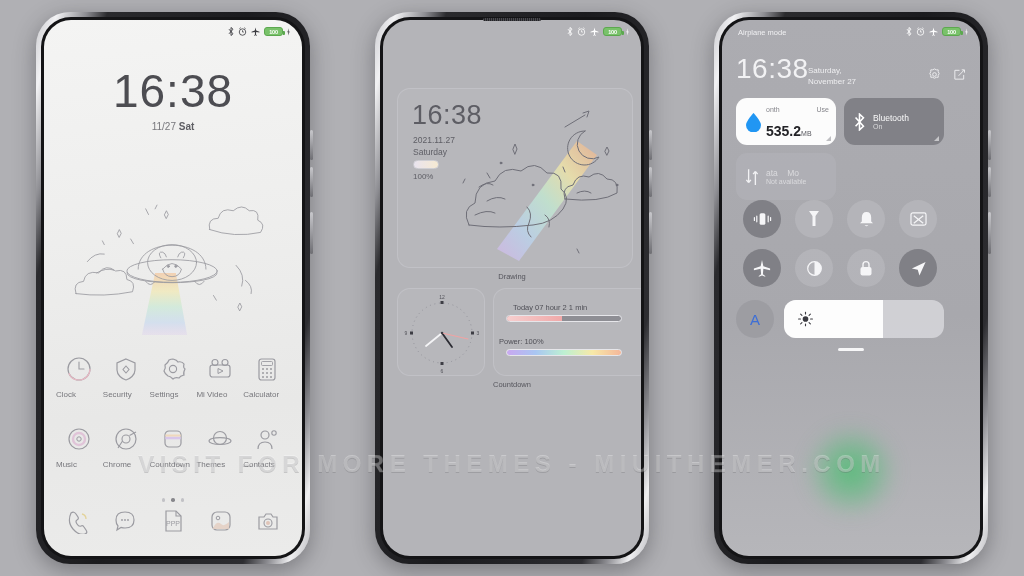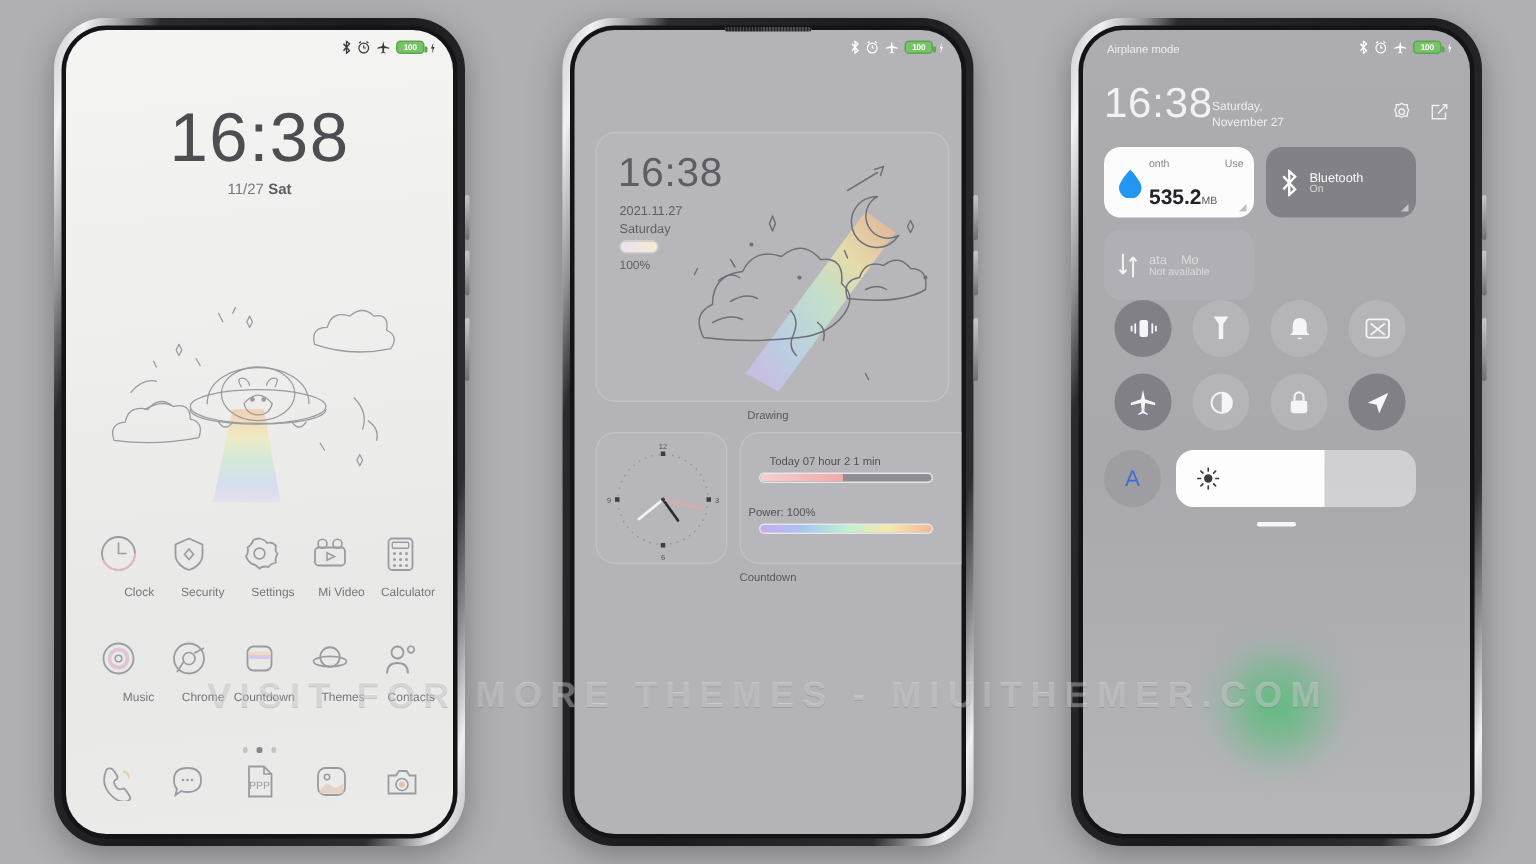--- a/index.html
+++ b/index.html
@@ -129,21 +129,21 @@
   
   .grid {
     position: absolute;
     left: 12px; right: 12px;
     display: grid;
     grid-template-columns: repeat(5,1fr);
     row-gap: 16px;
   }
   #grid-row1 { top: 334px; }
   #grid-row2 { top: 404px; }
-  .app { text-align: right; }
+  .app { text-align: left; }
   .app-ico {
     width: 30px; height: 30px;
     margin: 0 auto 6px;
     display: block;
   }
   .app-label {
     font-size: 8px;
     color: #77777c;
     white-space: nowrap;
     overflow: hidden;

